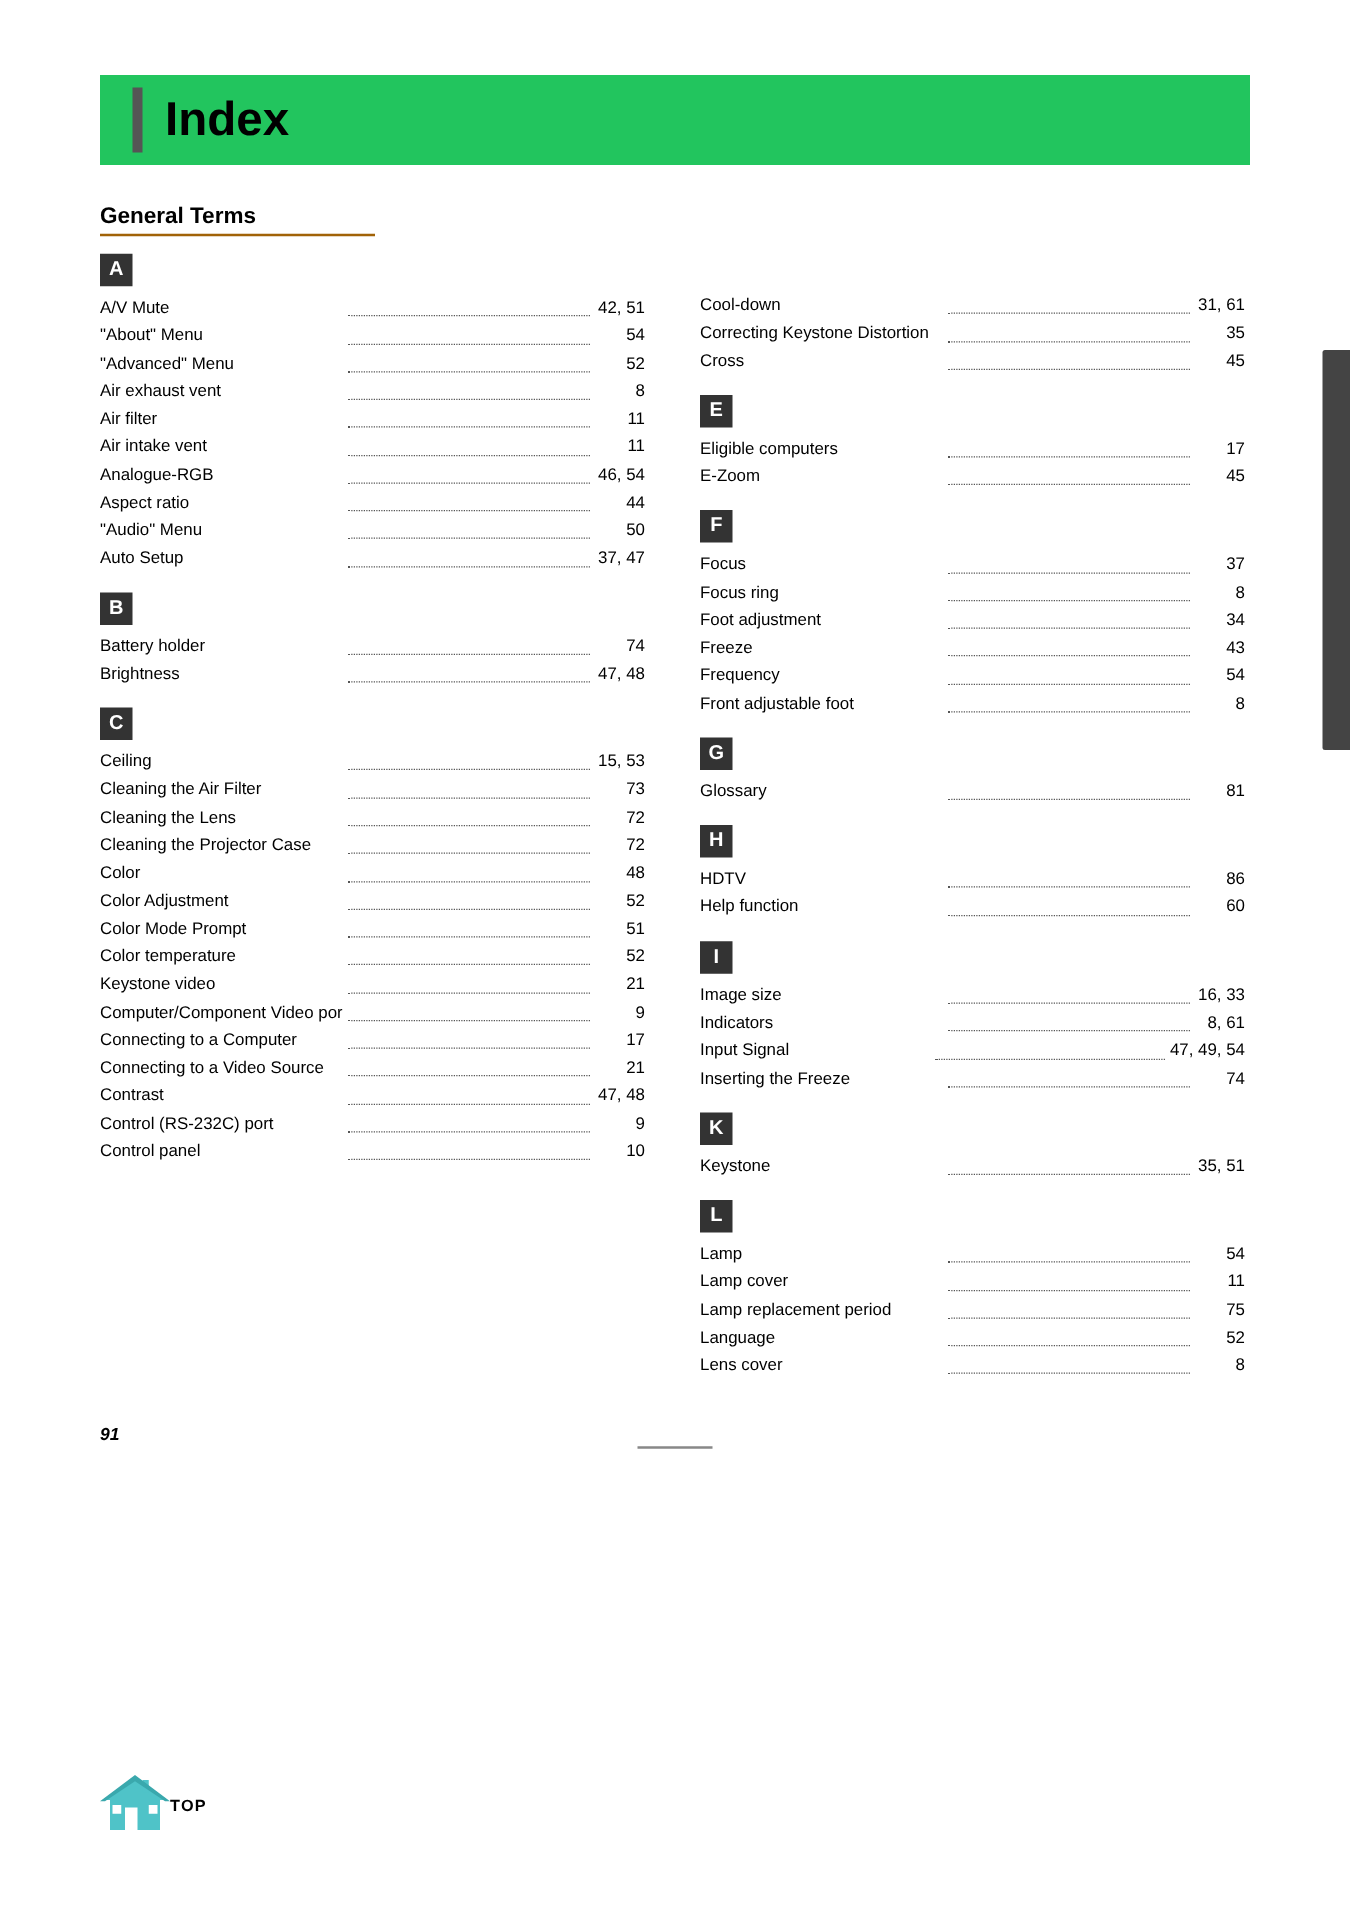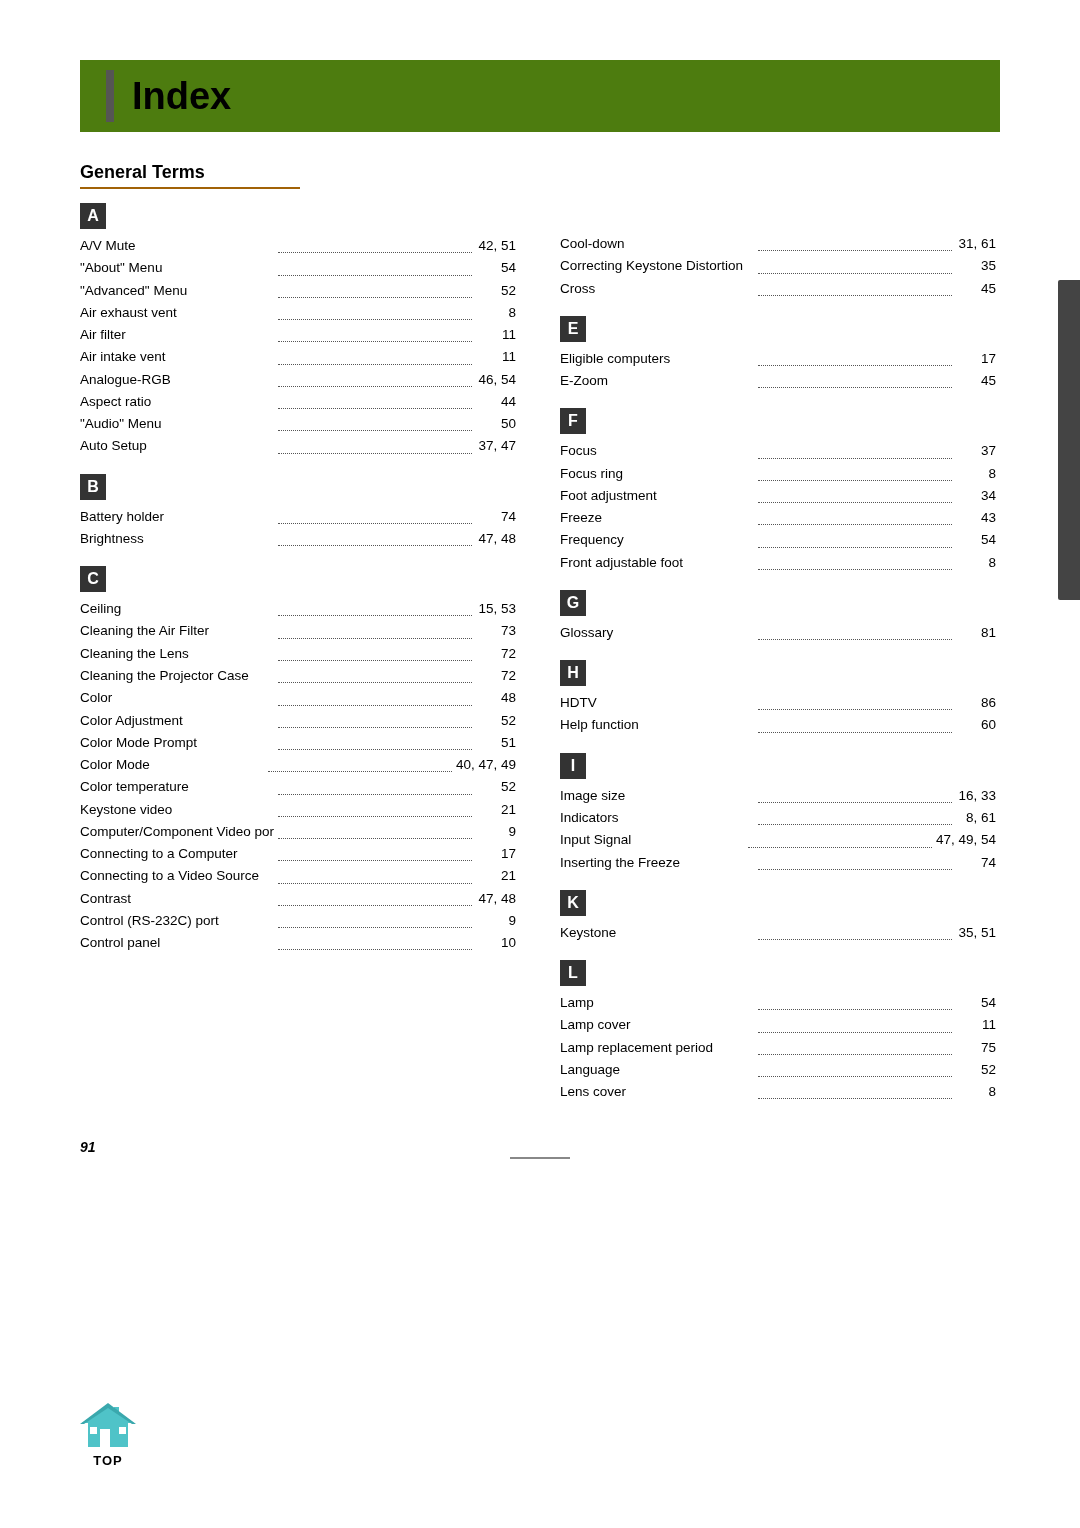--- a/index.html
+++ b/index.html
@@ -24,21 +24,21 @@
       background: #555;
       margin-right: 18px;
       flex-shrink: 0;
     }
     .title-text {
       font-size: 38px;
       font-weight: bold;
       color: #000;
     }
     .title-bg {
-      background: #4d7c0f;
+      background: #22c55e;
       width: 100%;
       padding: 10px 0 10px 26px;
       display: flex;
       align-items: center;
       margin-bottom: 30px;
     }
 
     
     .section-heading {
       font-size: 18px;
@@ -117,21 +117,21 @@
       background: #444;
       border-radius: 2px 0 0 2px;
     }
 
     
     .top-icon {
       position: absolute;
       bottom: 60px;
       left: 80px;
       display: flex;
-      flex-direction: column;
+      flex-direction: row;
       align-items: center;
     }
 
     .house-icon {
       width: 56px;
       height: 50px;
     }
 
     .top-label {
       font-size: 13px;
@@ -272,25 +272,20 @@
               <span class="entry-label">Color Adjustment</span>
               <span class="entry-dots"></span>
               <span class="entry-page">52</span>
             </div>
           <div class="index-entry">
               <span class="entry-label">Color Mode Prompt</span>
               <span class="entry-dots"></span>
               <span class="entry-page">51</span>
             </div>
           <div class="index-entry">
-              <span class="entry-label">Color Mode</span>
-              <span class="entry-dots"></span>
-              <span class="entry-page">40, 47, 49</span>
-            </div>
-          <div class="index-entry">
               <span class="entry-label">Color temperature</span>
               <span class="entry-dots"></span>
               <span class="entry-page">52</span>
             </div>
           <div class="index-entry">
               <span class="entry-label">Keystone video</span>
               <span class="entry-dots"></span>
               <span class="entry-page">21</span>
             </div>
           <div class="index-entry">

